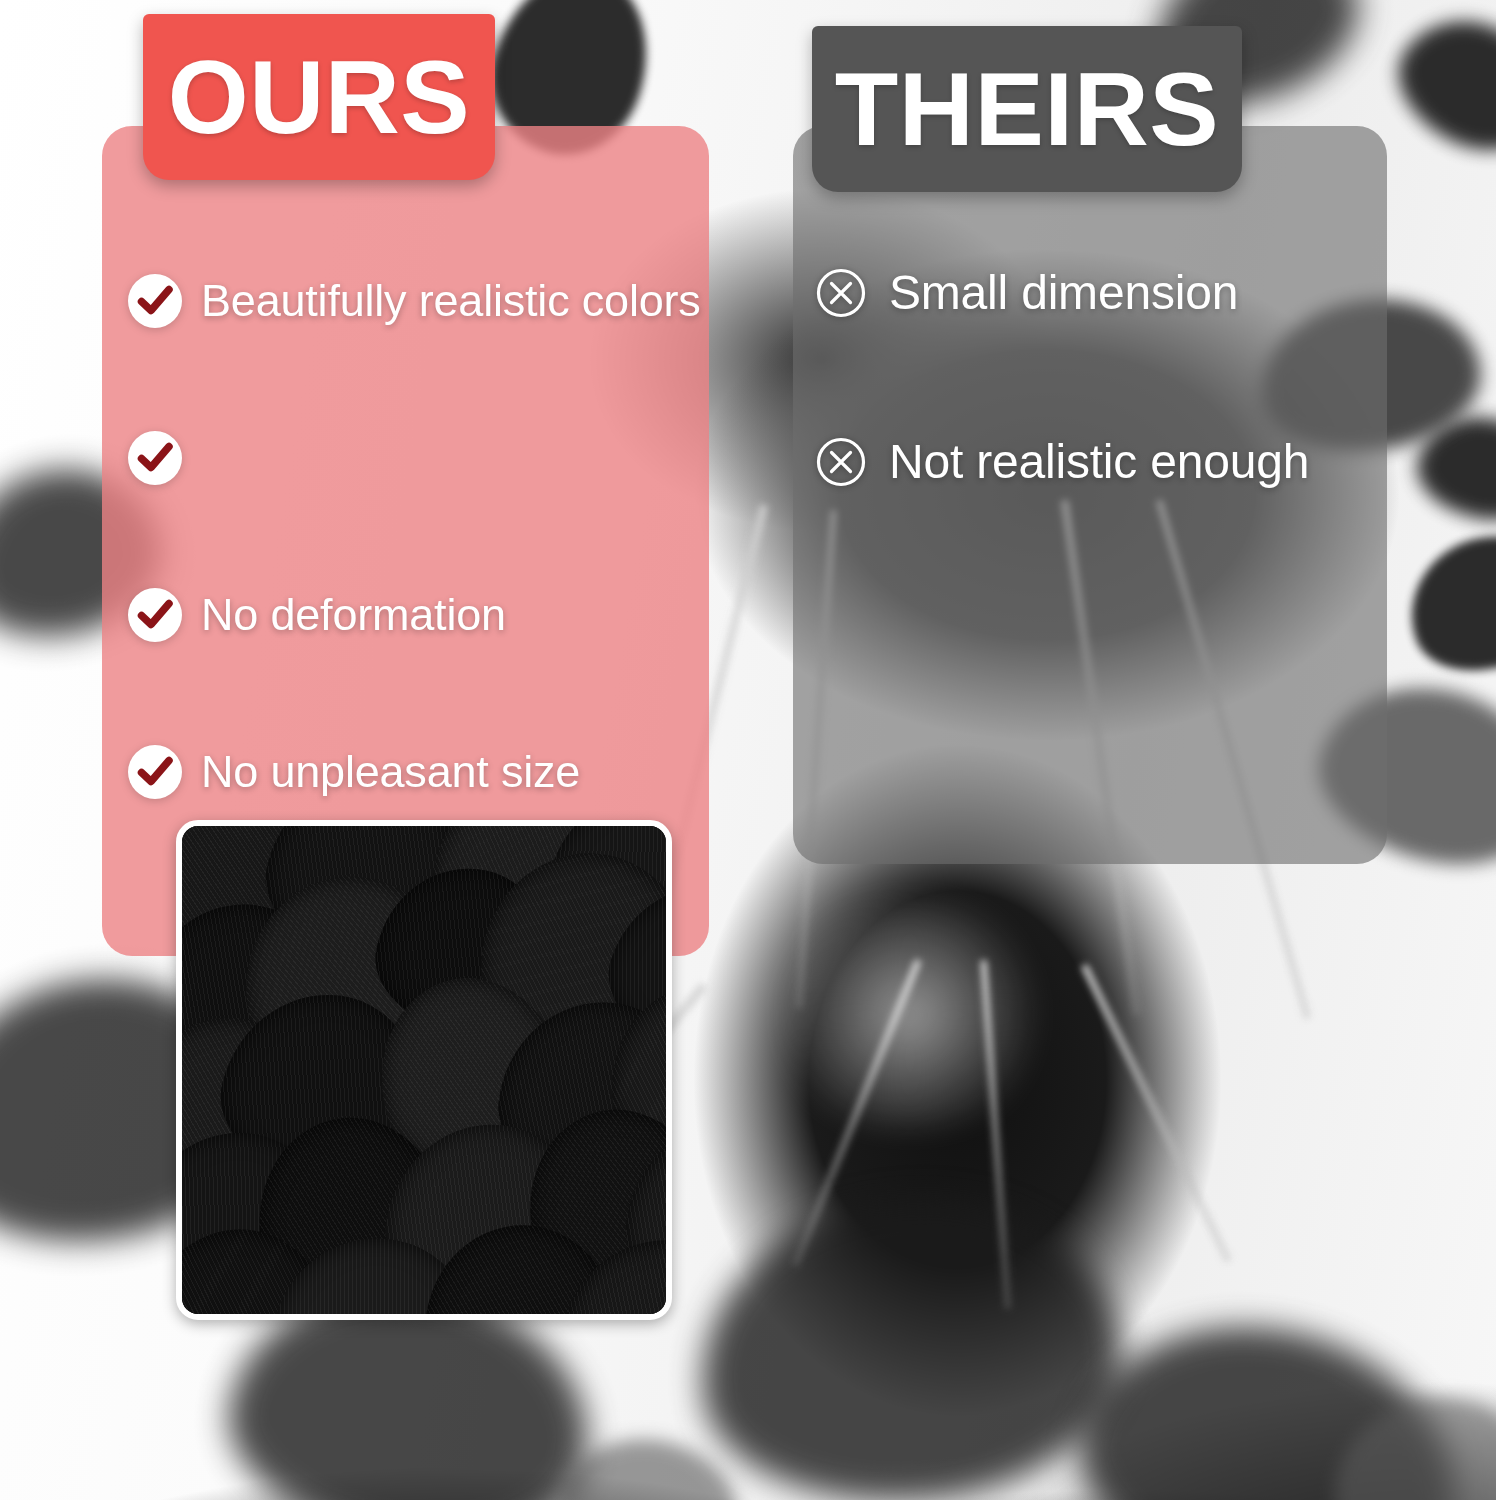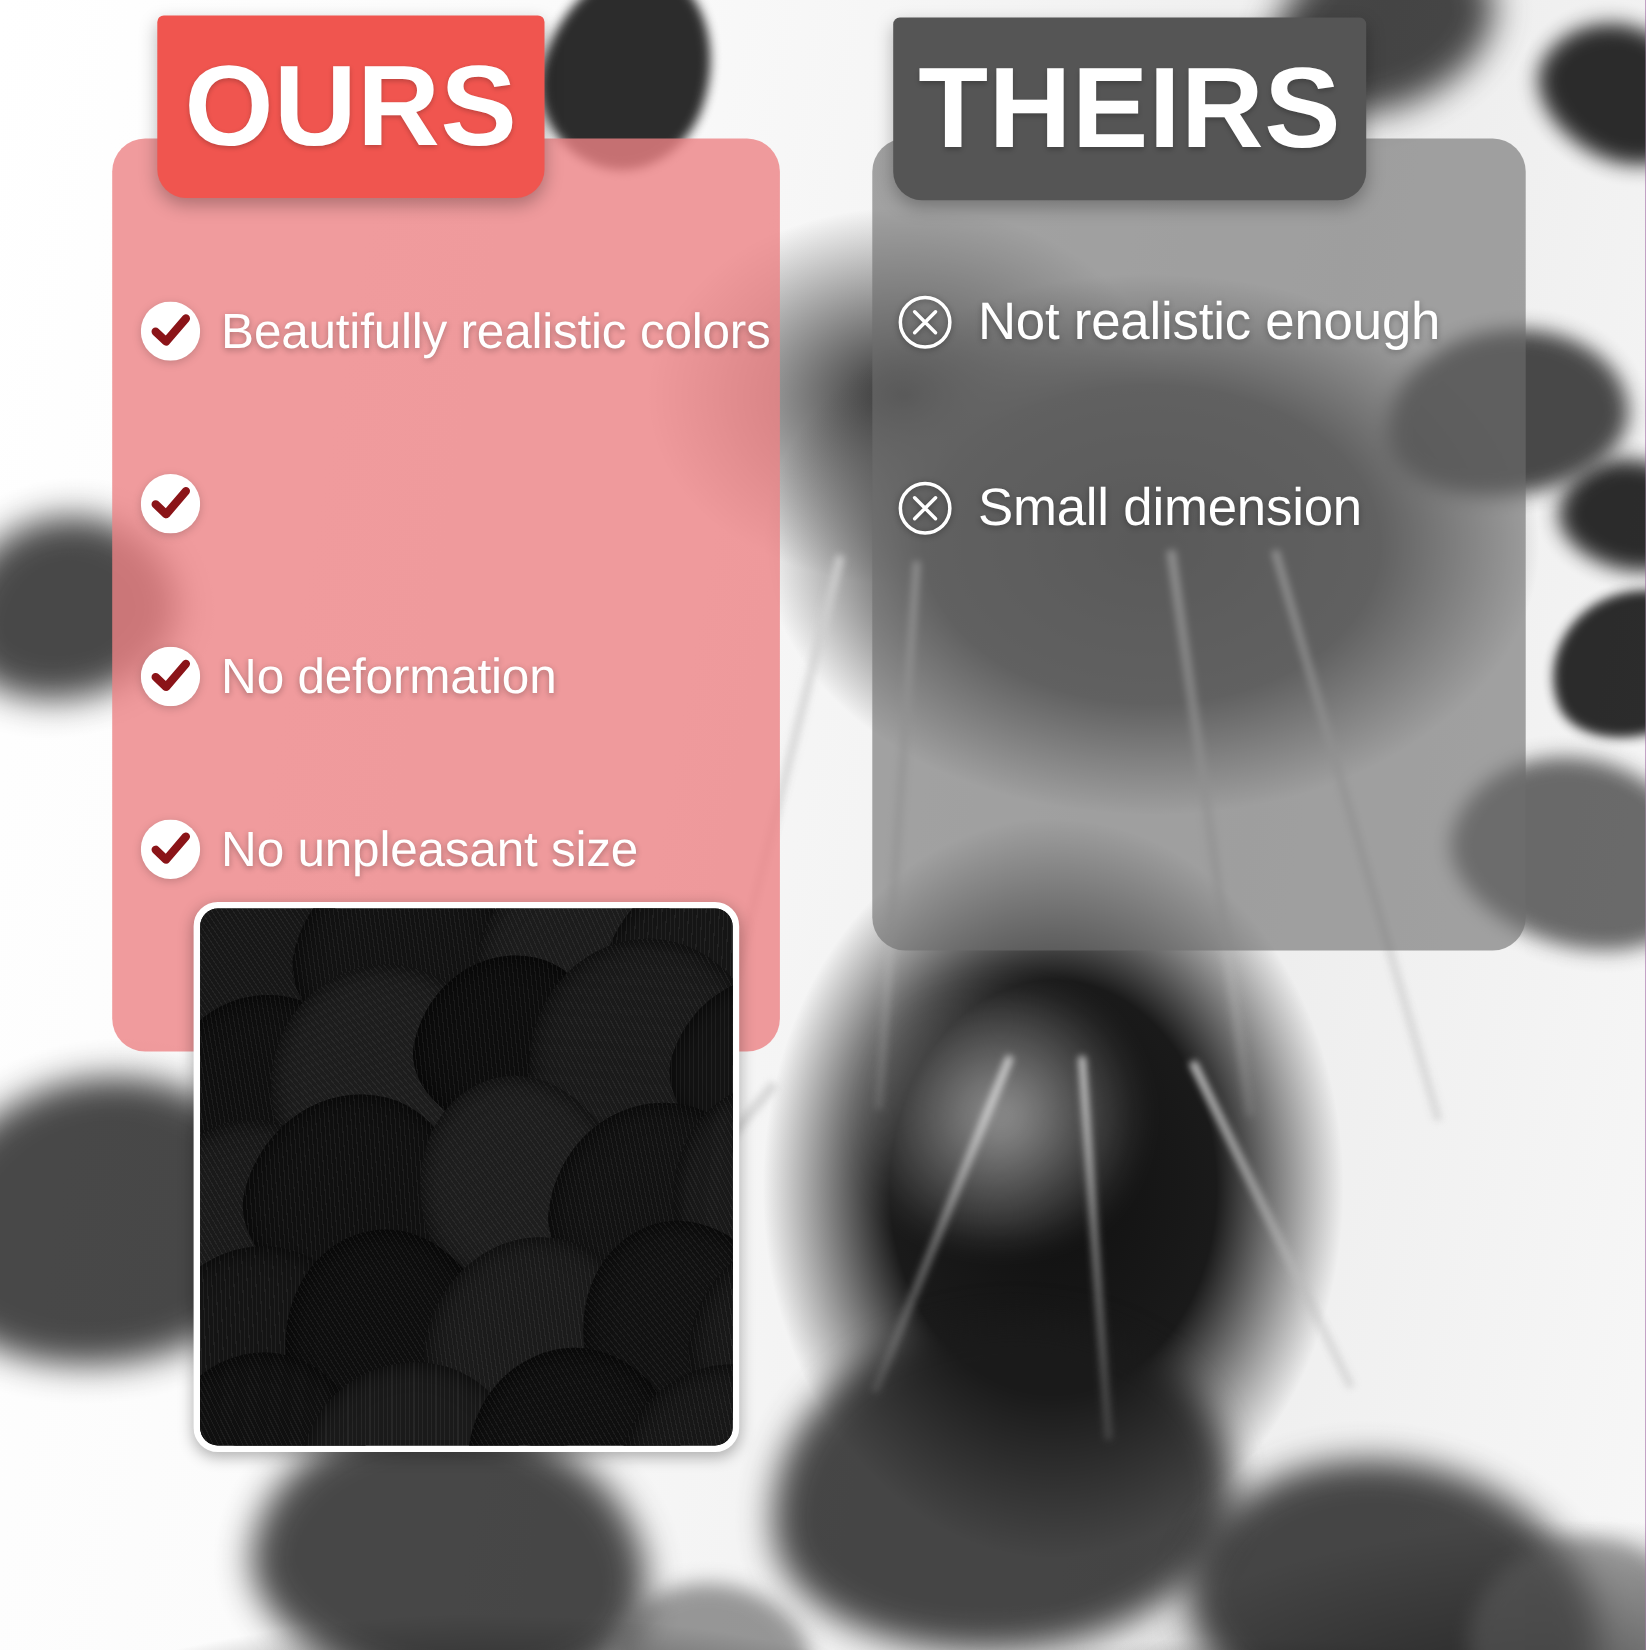--- a/index.html
+++ b/index.html
@@ -96,21 +96,21 @@
     left: 143px;
     top: 14px;
     width: 352px;
     height: 166px;
     background: #f0554f;
   }
   #banner-ours .banner-text { font-size: 104px; }
 
   #banner-theirs {
     left: 812px;
-    top: 16px;
+    top: 26px;
     width: 430px;
     height: 166px;
     background: #555555;
   }
   #banner-theirs .banner-text { font-size: 104px; }
 
   
   .panel {
     position: absolute;
     border-radius: 30px;
@@ -315,29 +315,29 @@
   </div>
 
   <div class="panel" id="panel-theirs">
     <ul class="feature-list" id="list-theirs">
 
       <li class="feature-item">
         <svg class="icon-cross" viewBox="0 0 52 52">
           <circle cx="26" cy="26" r="22.5" fill="none" stroke="#ffffff" stroke-width="3.2"></circle>
           <path d="M16.5 16.5 L35.5 35.5 M35.5 16.5 L16.5 35.5" stroke="#ffffff" stroke-width="3.2" stroke-linecap="round"></path>
         </svg>
-        <span class="feature-label">Not realistic enough</span>
+        <span class="feature-label">Small dimension</span>
       </li>
 
       <li class="feature-item">
         <svg class="icon-cross" viewBox="0 0 52 52">
           <circle cx="26" cy="26" r="22.5" fill="none" stroke="#ffffff" stroke-width="3.2"></circle>
           <path d="M16.5 16.5 L35.5 35.5 M35.5 16.5 L16.5 35.5" stroke="#ffffff" stroke-width="3.2" stroke-linecap="round"></path>
         </svg>
-        <span class="feature-label">Small dimension</span>
+        <span class="feature-label">Not realistic enough</span>
       </li>
 
 
 
     </ul>
   </div>
 
   <div id="product-inset">
     <div class="photo">
       <div class="ip" style="left:-44px; top:-30px;  width:190px; height:170px; transform:rotate(-16deg); background:#171717;"></div>

